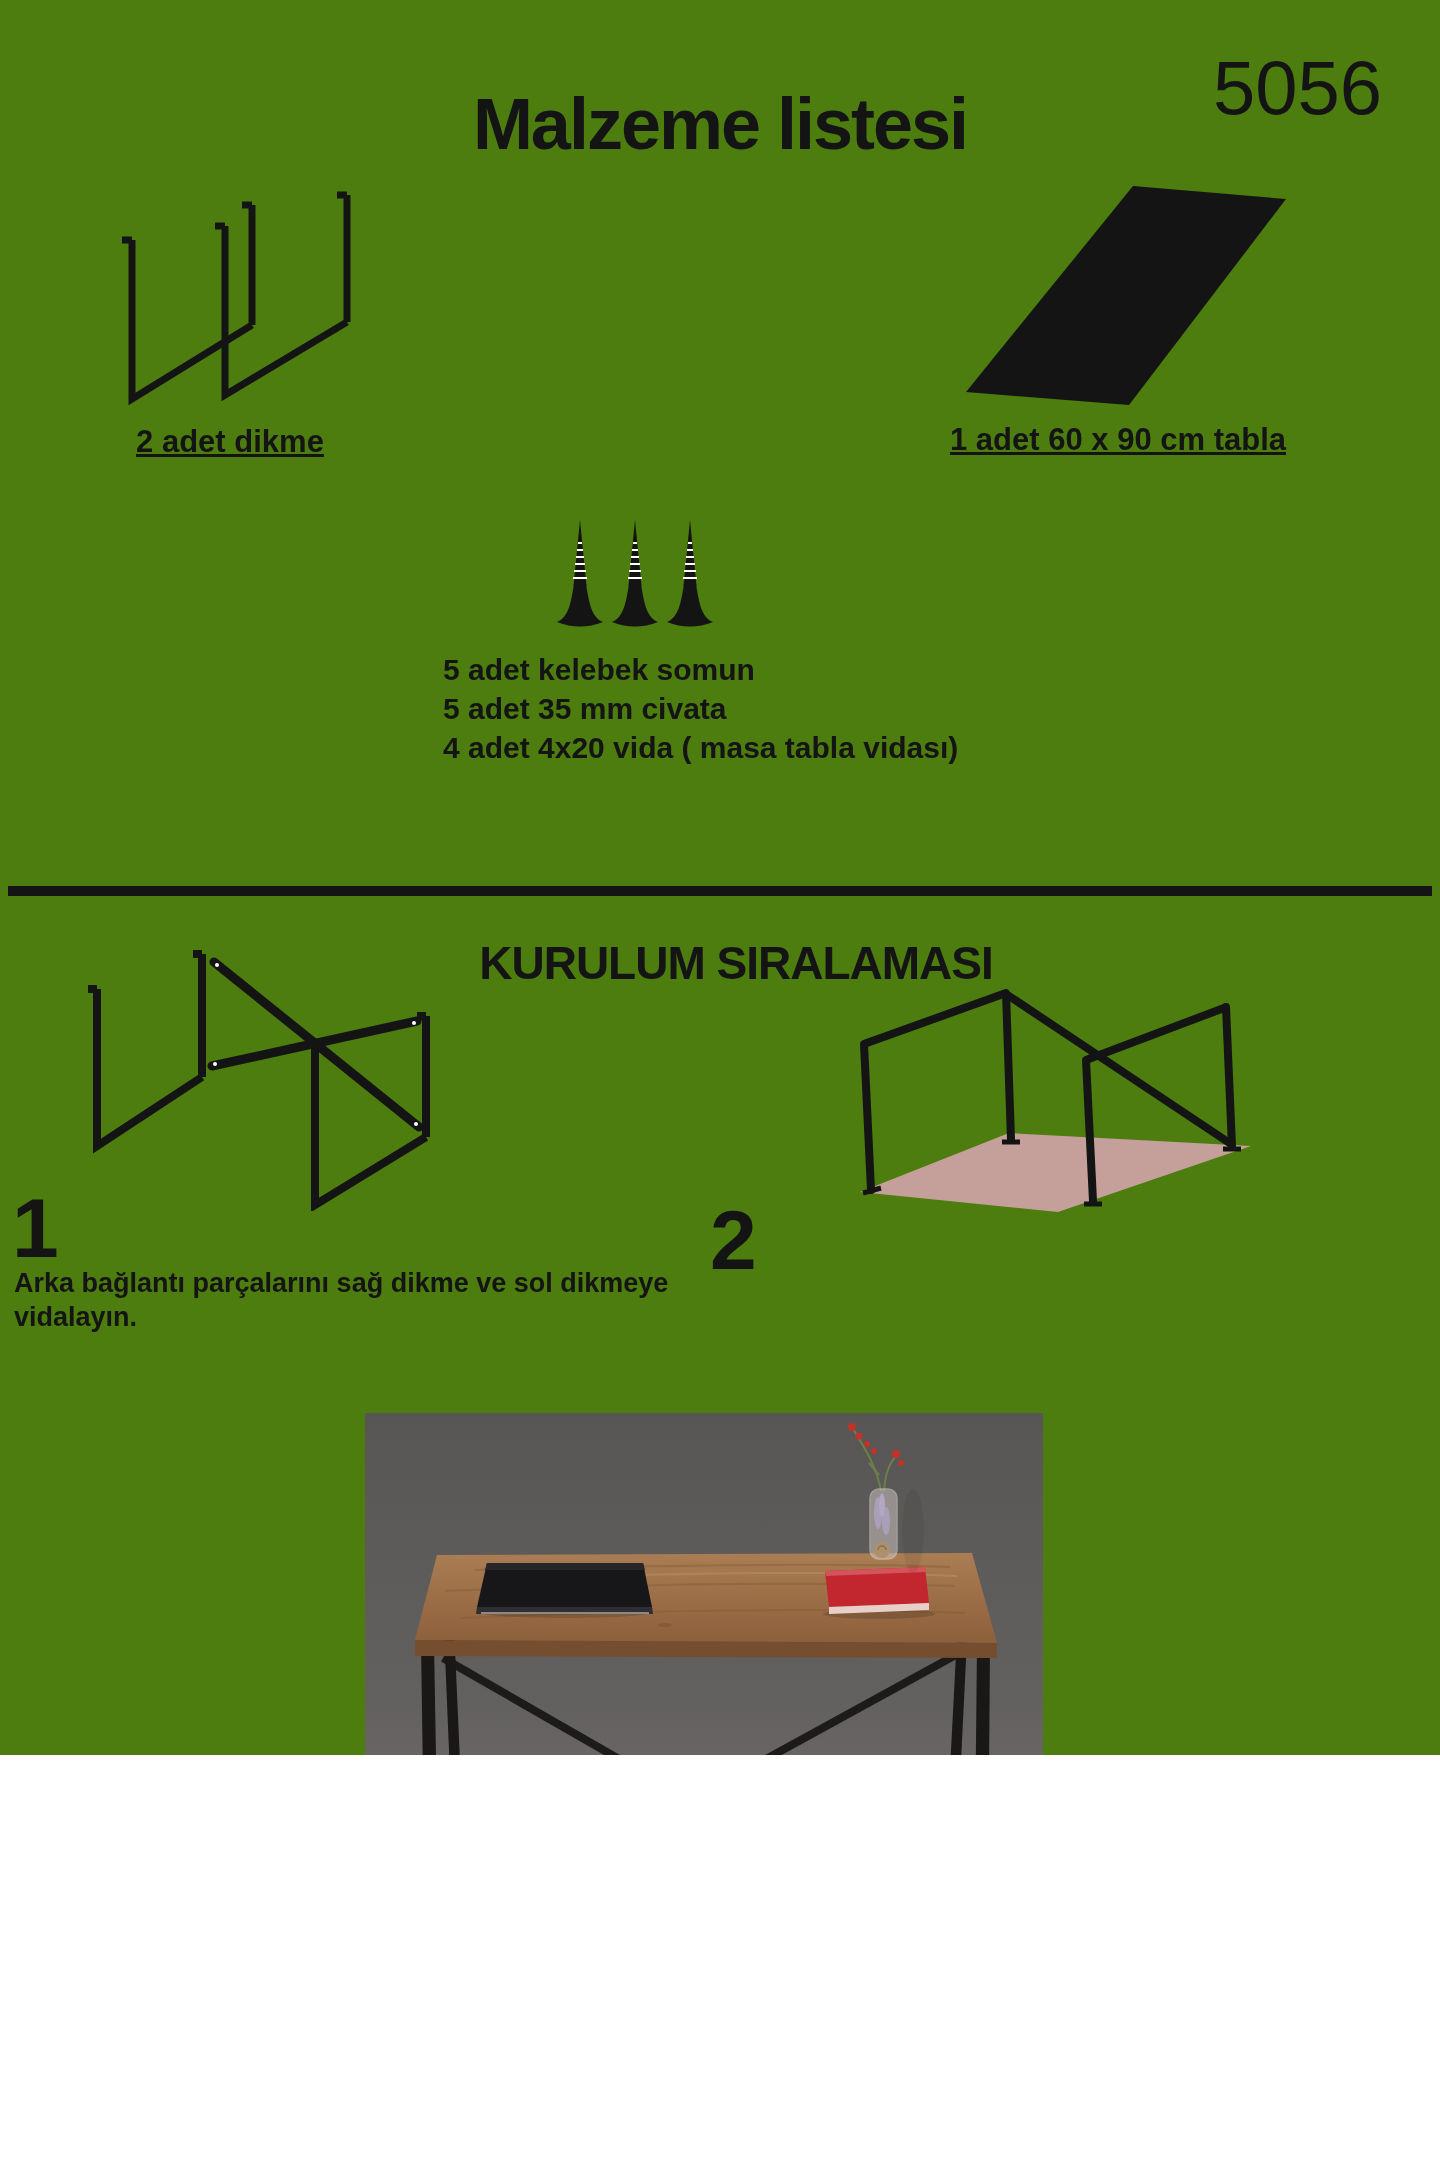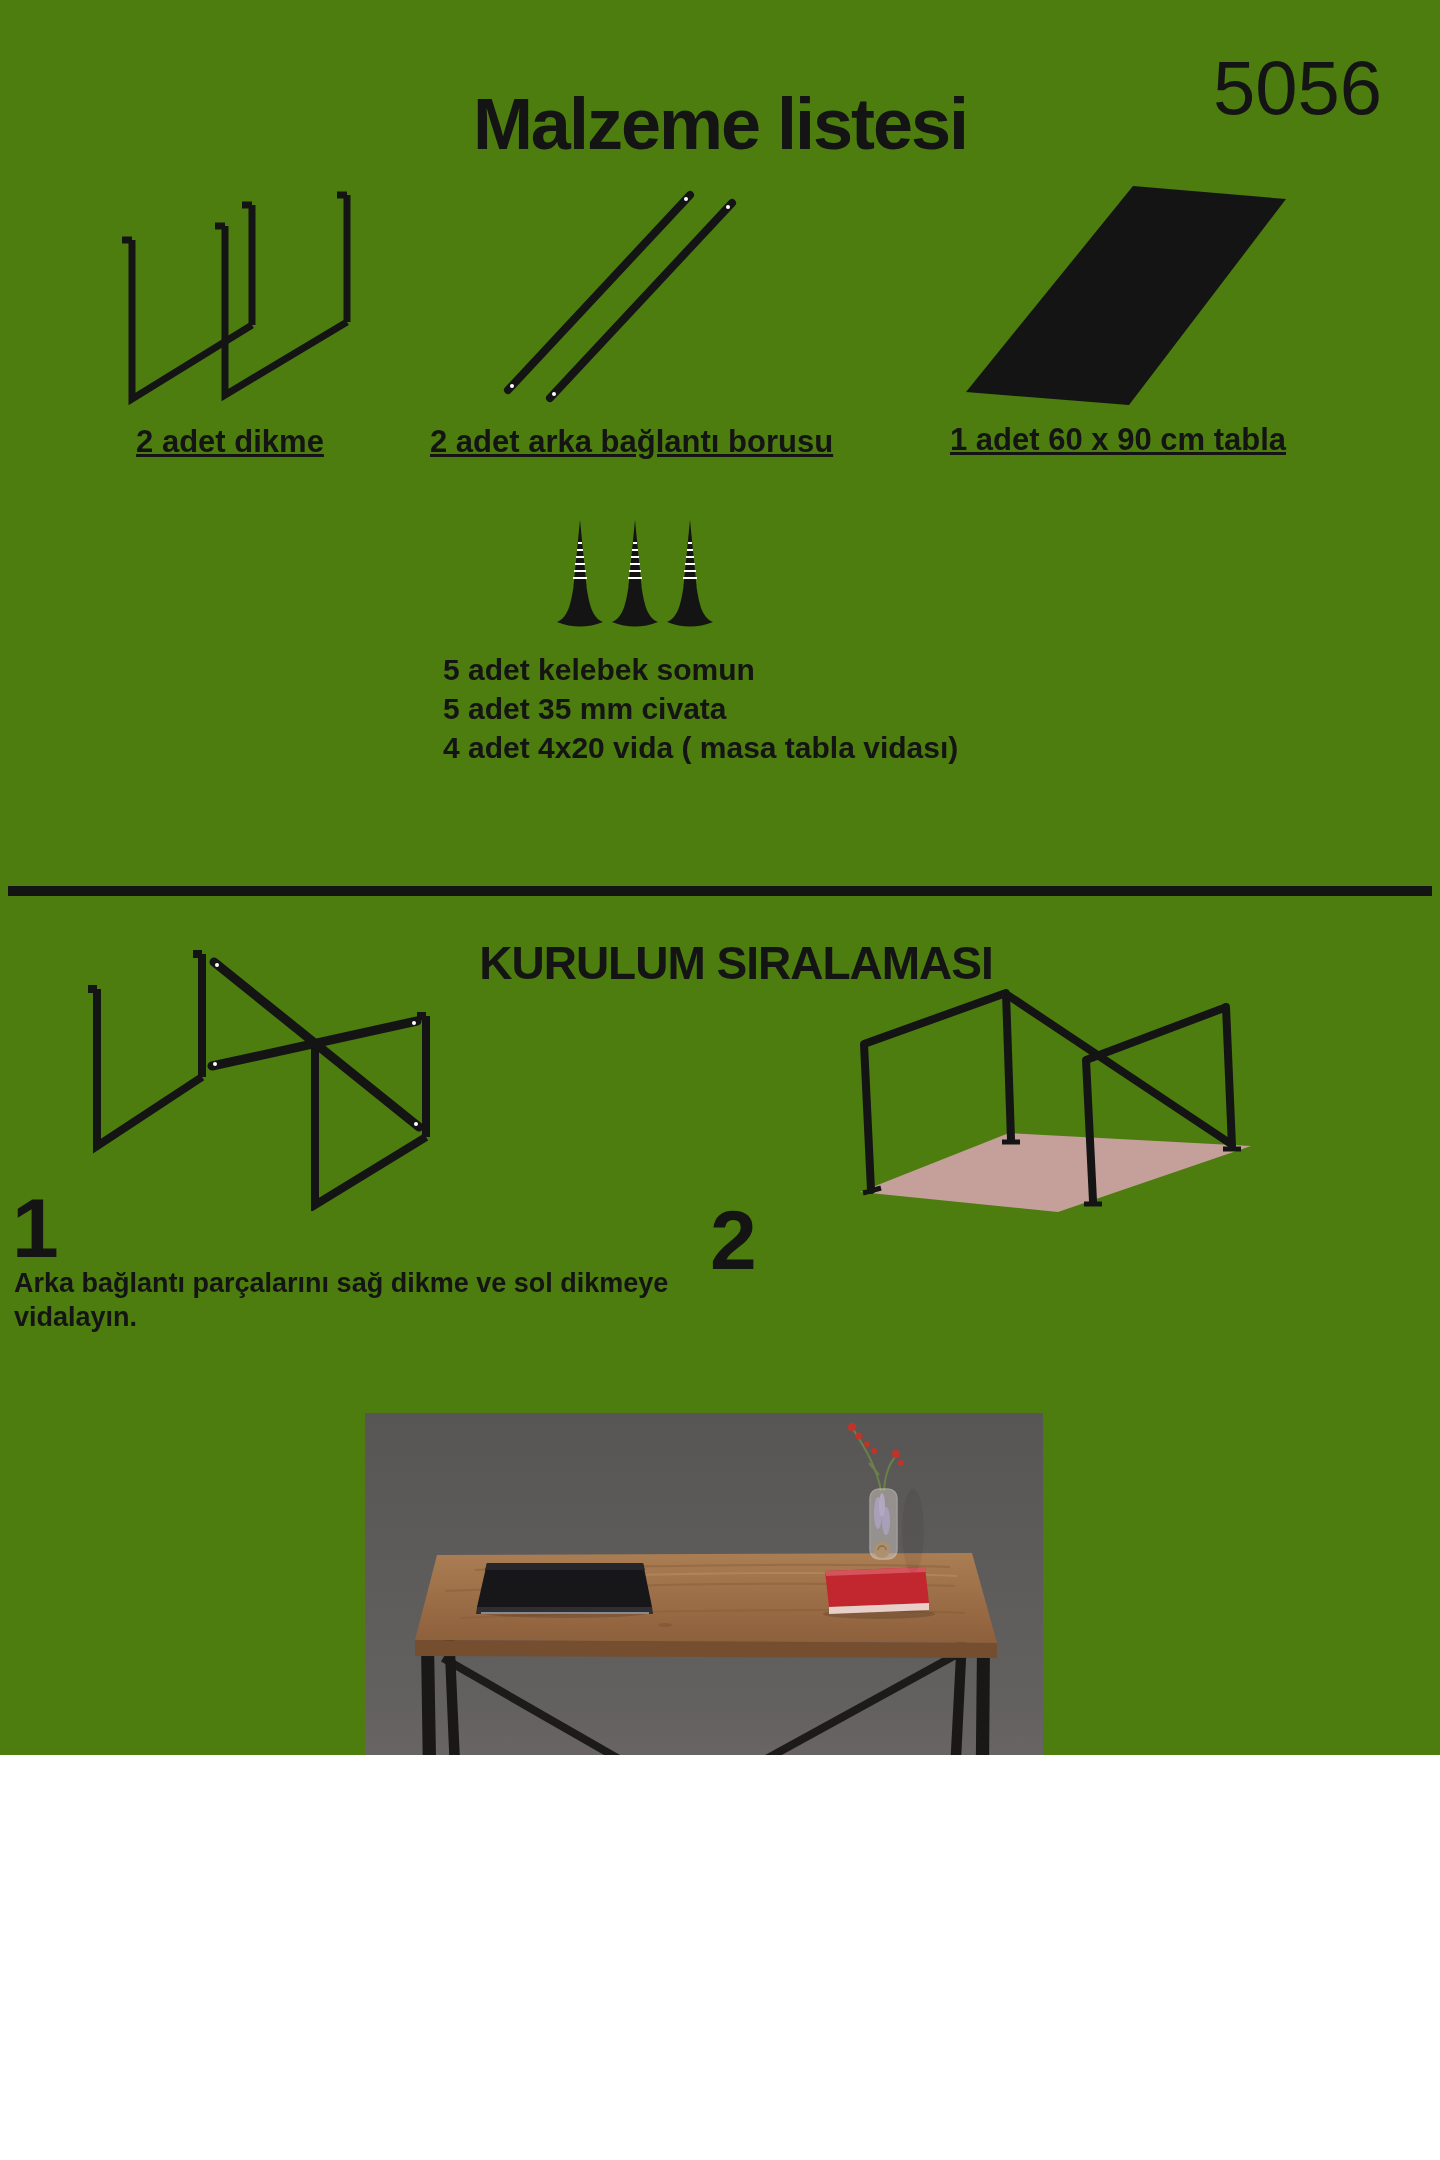--- a/index.html
+++ b/index.html
@@ -41,35 +41,20 @@
   <div class="abs material" style="left:95px;top:182px;width:270px;">
     <svg class="dwg" width="270" height="228" viewBox="0 0 270 228">
       <g class="ink-stroke" stroke-width="7">
         <path d="M27,58 H37 M37,58 V217 L157,143 M157,143 V23 M147,23 H157"></path>
         <path d="M120,44 H130 M130,44 V213 L252,140 M252,140 V13 M242,13 H252"></path>
       </g>
     </svg>
     <div class="material-label">2 adet dikme</div>
   </div>
 
-  <div class="abs material" style="left:430px;top:182px;width:400px;">
-    <svg class="dwg" width="280" height="228" viewBox="0 0 280 228">
-      <g class="ink-stroke" stroke-width="8" stroke-linecap="round">
-        <path d="M18,208 L200,13"></path>
-        <path d="M60,216 L242,21"></path>
-      </g>
-      <g fill="#ffffff">
-        <circle cx="22" cy="204" r="2"></circle>
-          <circle cx="196" cy="17" r="2"></circle>
-        <circle cx="64" cy="212" r="2"></circle>
-          <circle cx="238" cy="25" r="2"></circle>
-      </g>
-    </svg>
-    <div class="material-label">2 adet arka bağlantı borusu</div>
-  </div>
 
   <div class="abs material" style="left:918px;top:178px;width:400px;">
     <svg class="dwg" width="340" height="230" viewBox="0 0 340 230">
       <polygon class="ink-fill" points="185,8 338,21 181,227 18,214"></polygon>
     </svg>
     <div class="material-label">1 adet 60 x 90 cm tabla</div>
   </div>
 
   <svg class="abs" style="left:550px;top:490px;" width="170" height="142" viewBox="0 0 170 142">
     <g>

